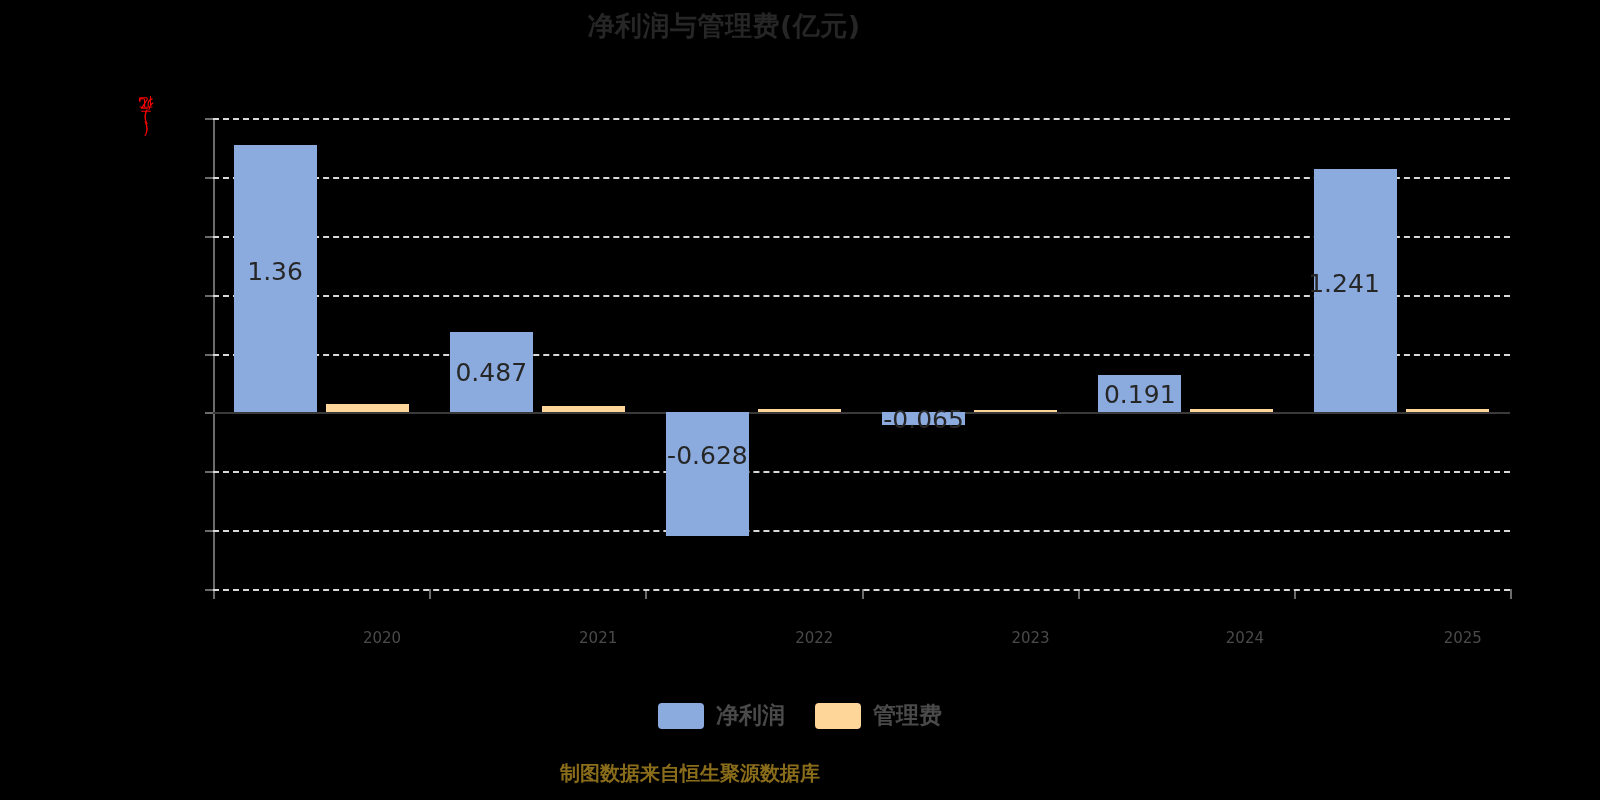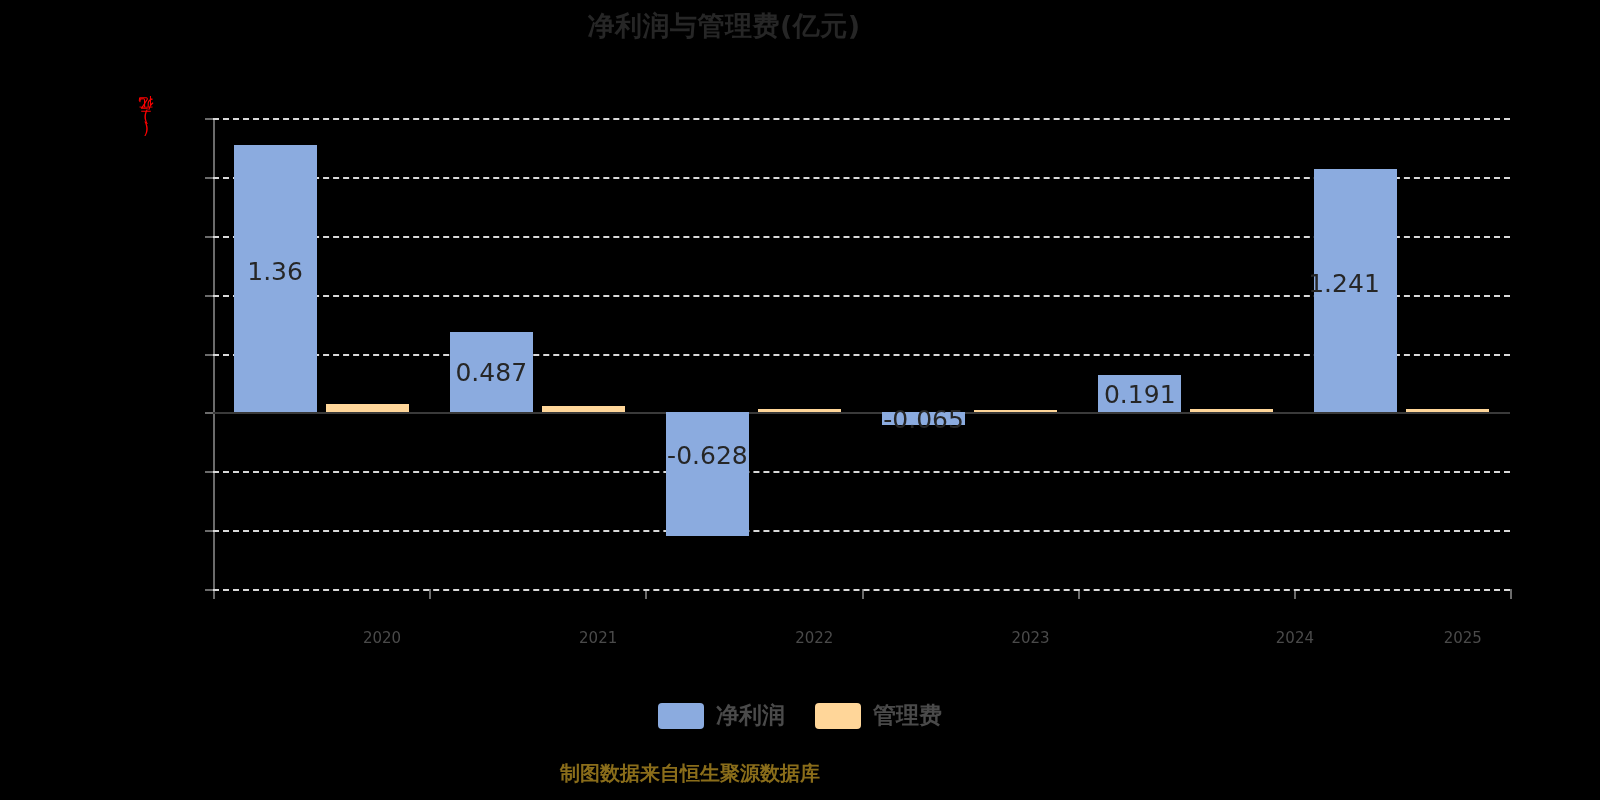--- a/index.html
+++ b/index.html
@@ -171,21 +171,21 @@
       <div class="xtick-mark" style="left: 861.5px;"></div>
       <div class="xtick-mark" style="left: 1077.67px;"></div>
       <div class="xtick-mark" style="left: 1293.83px;"></div>
       <div class="xtick-mark" style="left: 1510px;"></div>
     </div>
   <div id="xtick-labels">
       <div class="xtick-label" style="left: 321.083px;">2020</div>
       <div class="xtick-label" style="left: 537.25px;">2021</div>
       <div class="xtick-label" style="left: 753.417px;">2022</div>
       <div class="xtick-label" style="left: 969.583px;">2023</div>
-      <div class="xtick-label" style="left: 1234px;">2024</div>
+      <div class="xtick-label" style="left: 1184px;">2024</div>
       <div class="xtick-label" style="left: 1401.92px;">2025</div>
     </div>
 
   <div class="plot">
     <div id="gridlines">
         <div class="gridline" style="top: 0px;"></div>
         <div class="gridline" style="top: 58.875px;"></div>
         <div class="gridline" style="top: 117.75px;"></div>
         <div class="gridline" style="top: 176.625px;"></div>
         <div class="gridline" style="top: 235.5px;"></div>

